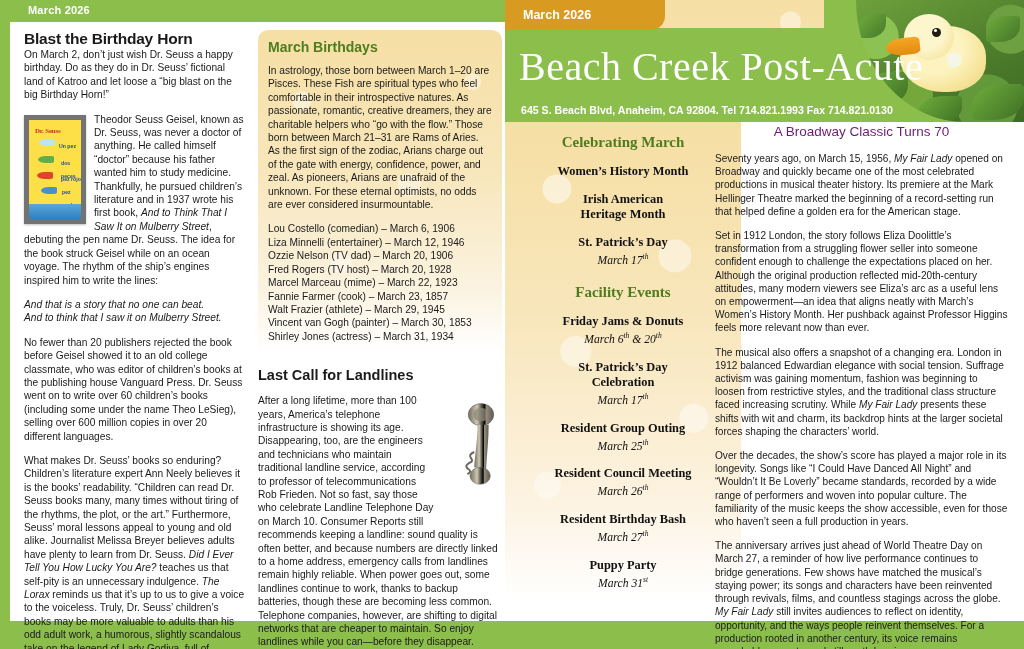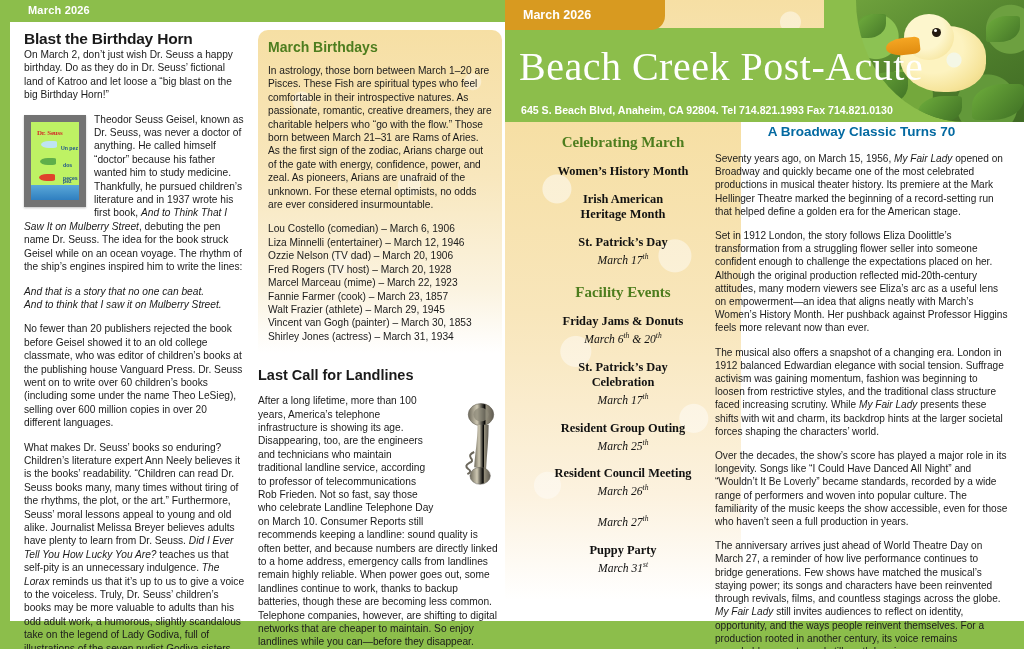--- a/index.html
+++ b/index.html
@@ -39,22 +39,22 @@
     margin-bottom:0; letter-spacing:-.2px;
   }
   .body-txt {
     font-size:10.2px; line-height:13.4px; color:#1a1a1a; text-align:left;
   }
   .body-txt p { margin-bottom:11px; }
   .body-txt em { font-style:italic; }
 
   .bookwrap { float:left; margin:2px 8px 2px 0; }
   .bookcover {
-    width:62px; height:92px; position:relative; overflow:hidden;
-    background:#bef264; border:7px solid #737373;
+    width:62px; height:109px; position:relative; overflow:hidden;
+    background:#fde047; border:5px solid #737373;
     box-shadow:0 1px 2px rgba(0,0,0,.25);
   }
   .bookcover .bc-title {
     position:absolute; left:6px; top:5px; font-size:7px; font-weight:bold;
     color:#d3302a; font-family:"Liberation Serif", serif; letter-spacing:-.2px;
   }
   .bookcover .bc-line {
     position:absolute; font-size:5.2px; color:#1b4f8c; font-weight:bold;
   }
   .bookcover .bc-water {
@@ -203,21 +203,21 @@
   }
   .ev-date {
     font-size:11.6px; font-style:italic; color:#111; line-height:14px;
   }
   .ev-date sup { font-size:7.5px; }
   .ev-item { margin-bottom:13px; }
 
   
   .col4 { position:absolute; left:715px; top:124px; width:293px; }
   .art-h {
-    font-size:13.5px; font-weight:bold; color:#0369a1; text-align:center;
+    font-size:13.5px; font-weight:normal; color:#701a75; text-align:center;
     margin-bottom:13px;
   }
   .art-txt { font-size:10.1px; line-height:13.2px; color:#1a1a1a; }
   .art-txt p { margin-bottom:11px; }
   .art-txt em { font-style:italic; }
 </style>
 </head>
 <body>
 
 <div class="page">
@@ -358,20 +358,21 @@
     </div>
     <div class="ev-item">
       <div class="ev-name">Resident Group Outing</div>
       <div class="ev-date">March 25<sup>th</sup></div>
     </div>
     <div class="ev-item">
       <div class="ev-name">Resident Council Meeting</div>
       <div class="ev-date">March 26<sup>th</sup></div>
     </div>
     <div class="ev-item">
+      <div class="ev-name">Resident Birthday Bash</div>
       <div class="ev-date">March 27<sup>th</sup></div>
     </div>
     <div class="ev-item">
       <div class="ev-name">Puppy Party</div>
       <div class="ev-date">March 31<sup>st</sup></div>
     </div>
   </div>
 
   <div class="col4">
     <div class="art-h">A Broadway Classic Turns 70</div>

